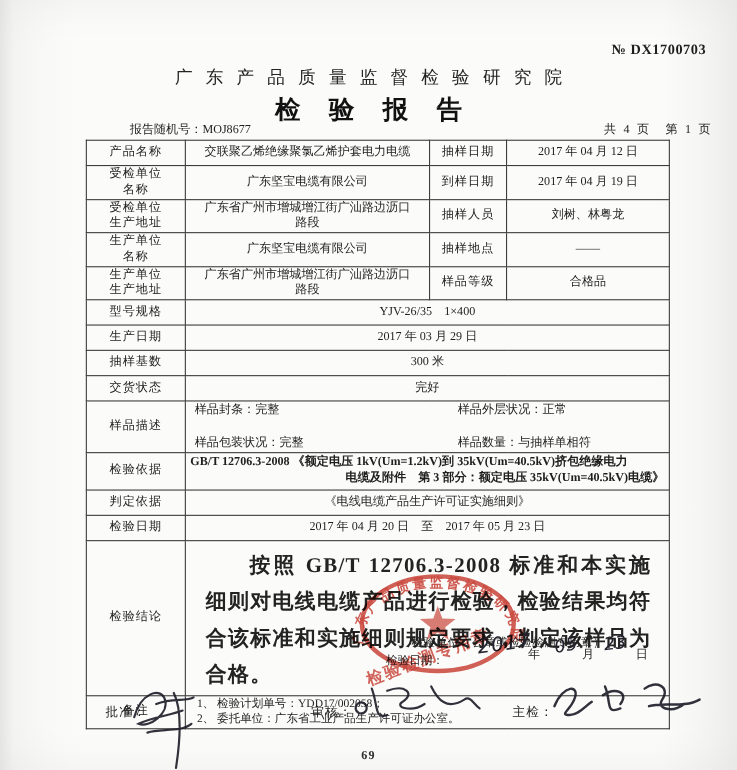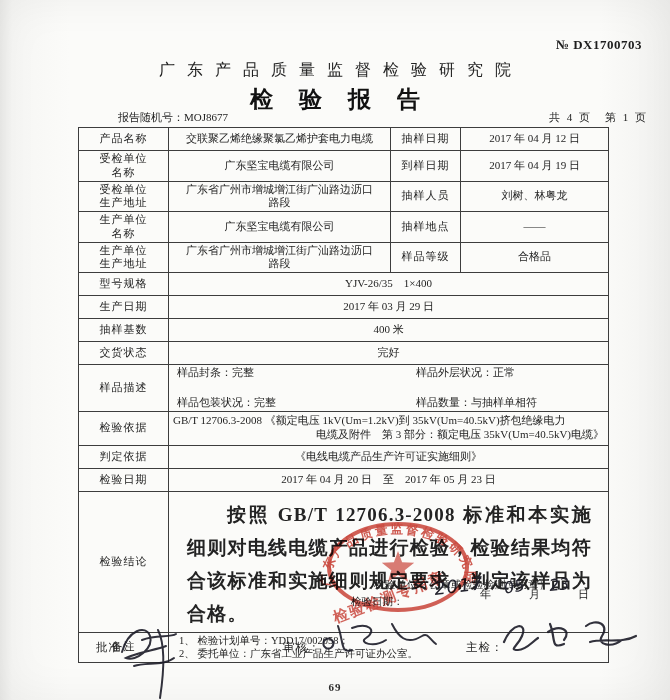--- a/index.html
+++ b/index.html
@@ -14,21 +14,21 @@
   .title{position:absolute;top:84px;left:0;right:0;text-align:center;font-size:23px;font-weight:bold;letter-spacing:26px;text-indent:26px;color:#111;}
   .meta{position:absolute;top:110px;left:78px;width:530px;font-size:11px;display:flex;justify-content:space-between;align-items:flex-end;margin-left:40px;}
   .pagination{letter-spacing:2px;}
   table.rep{position:absolute;top:127px;left:78px;width:530px;border-collapse:collapse;table-layout:fixed;font-size:11px;padding-left:38px;}
   table.rep td{border:1px solid #3d3d3d;padding:1px 4px;line-height:1.25;vertical-align:middle;}
   .lbl{text-align:center;letter-spacing:1px;white-space:pre-line;color:#222;}
   .val{text-align:center;white-space:pre-line;}
   .r-s{height:23px}.r-m{height:26px}.r-desc{height:30px}.r-basis{height:34px}.r-concl{height:116px}.r-rem{height:30px}
   .desc-grid{display:grid;grid-template-columns:52% 48%;column-gap:2px;row-gap:1px;padding:1px 2px 1px 8px;gap:16px;}
   .desc-grid span{text-align:left;}
-  .basis-cell div{padding:0 4px;}
+  .basis-cell div{padding:0 4px;font-weight:bold;}
   .basis-l1{text-align:left;padding-left:8px;}
   .basis-l2{text-align:right;}
   .concl-cell{position:relative;vertical-align:top !important;}
   .concl-para{font-size:19px;font-weight:bold;line-height:1.75;letter-spacing:1.2px;text-indent:2.1em;padding:5px 12px 0 14px;text-align:justify;color:#232323;}
   .unit-line{position:absolute;left:205px;top:86px;font-size:10.5px;letter-spacing:.5px;white-space:nowrap;color:#242424;}
   .date-label{position:absolute;left:182px;top:103px;font-size:10.5px;color:#2a2a2a;}
   .remarks-cell{text-align:left;padding-left:10px !important;font-size:10.5px;line-height:1.45;}
   .hand{font-family:"DejaVu Sans",sans-serif;font-style:italic;color:#23232e;position:absolute;}
   .hand-y{left:434px;top:575px;font-size:18px;transform:rotate(-7deg);letter-spacing:1px;}
   .hand-m{left:504px;top:577px;font-size:16px;transform:rotate(-10deg);}
@@ -106,21 +106,21 @@
     <tr class="r-s">
       <td class="lbl">型号规格</td>
       <td class="val" colspan="3">YJV-26/35　1×400</td>
     </tr>
     <tr class="r-s">
       <td class="lbl">生产日期</td>
       <td class="val" colspan="3">2017 年 03 月 29 日</td>
     </tr>
     <tr class="r-s">
       <td class="lbl">抽样基数</td>
-      <td class="val" colspan="3">400 米</td>
+      <td class="val" colspan="3">300 米</td>
     </tr>
     <tr class="r-s">
       <td class="lbl">交货状态</td>
       <td class="val" colspan="3">完好</td>
     </tr>
 
     <tr class="r-desc">
       <td class="lbl">样品描述</td>
       <td colspan="3" style="padding:0;">
         <div class="desc-grid">

